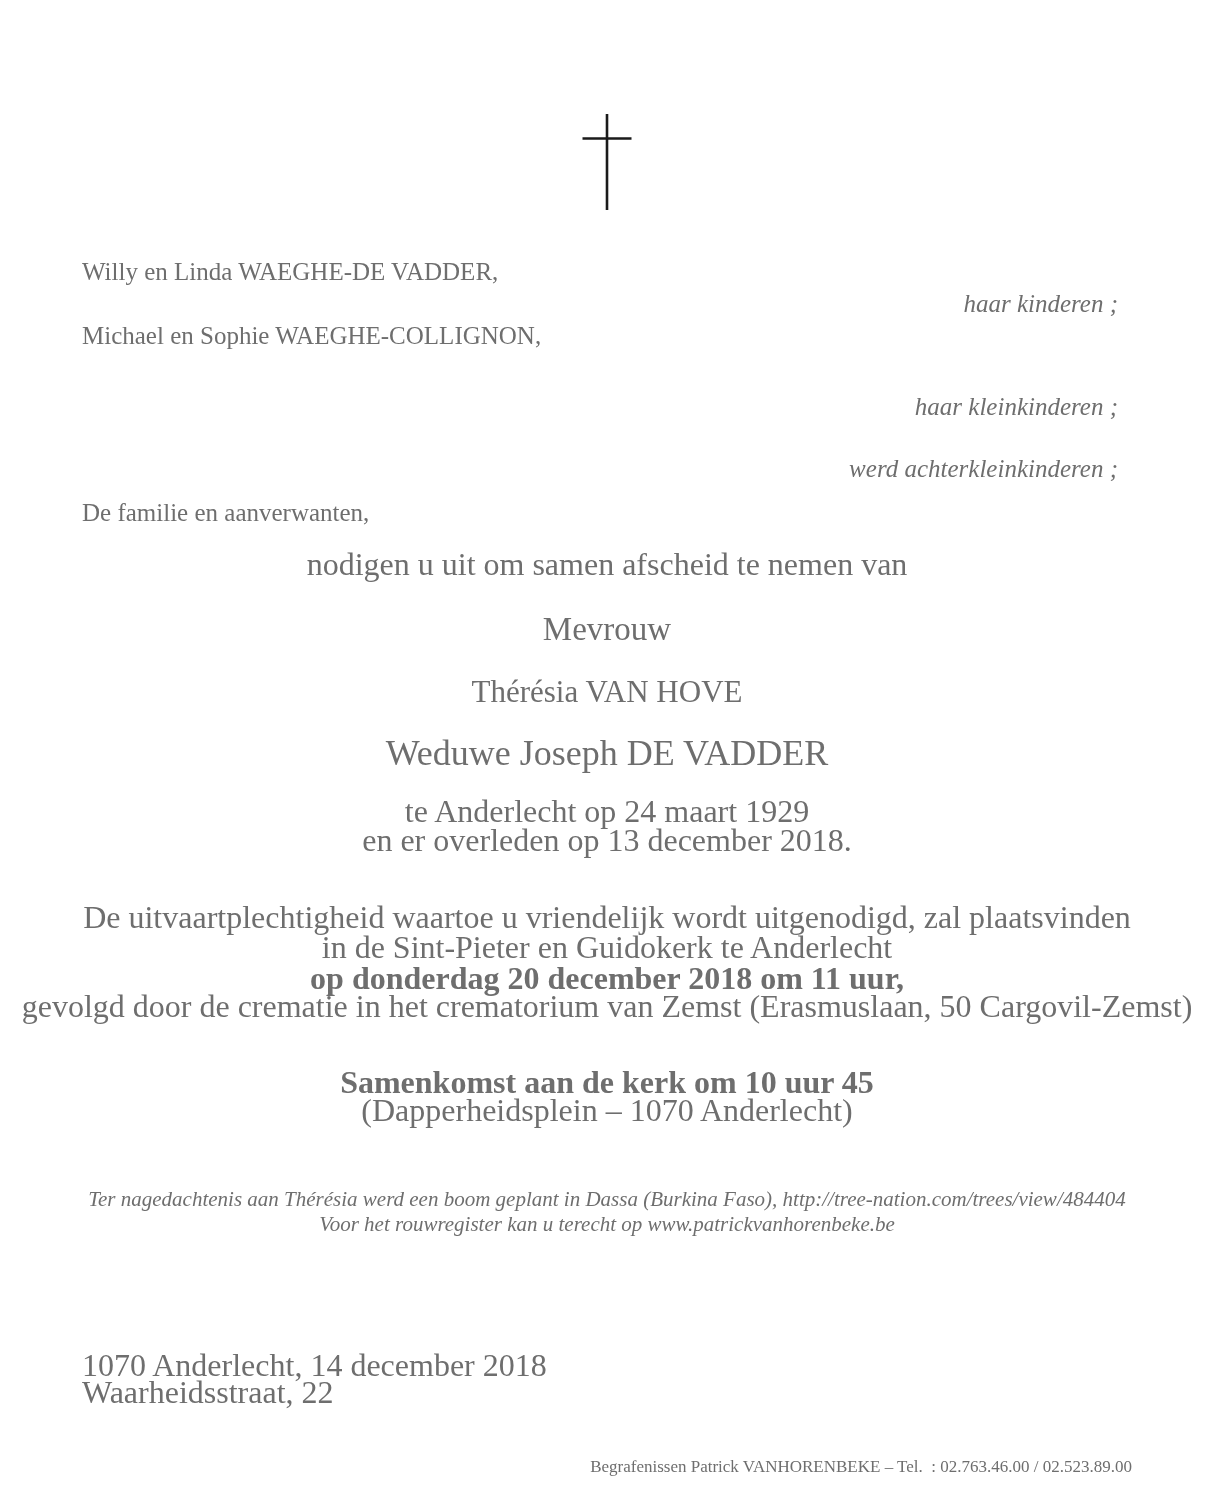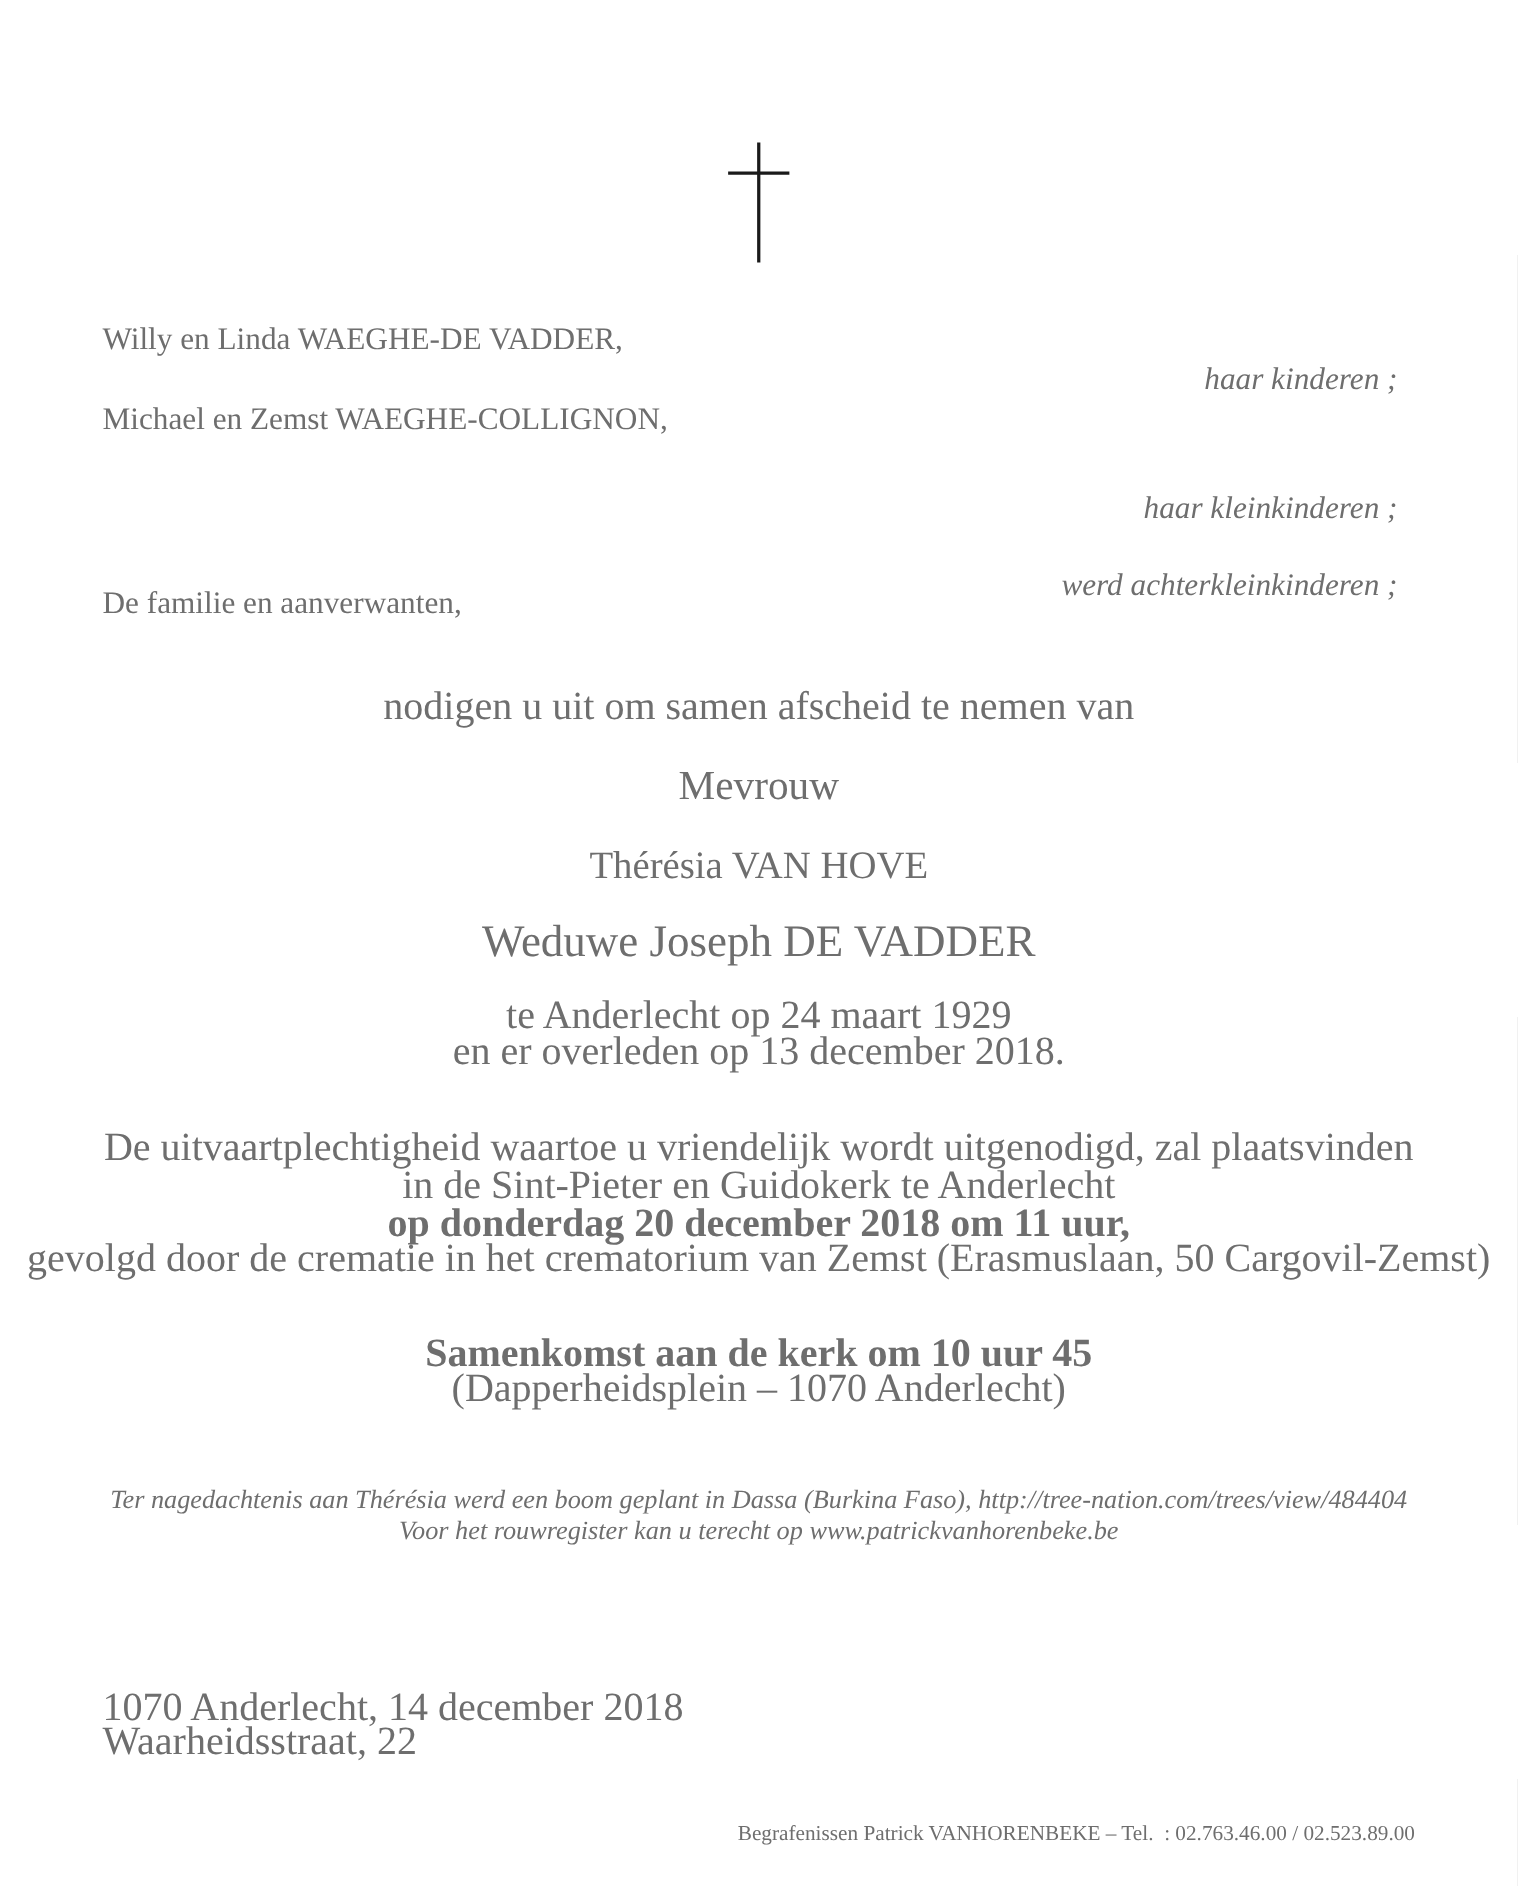--- a/index.html
+++ b/index.html
@@ -51,24 +51,24 @@
 
   <div class="cross-wrap">
     <svg width="50" height="98" viewBox="0 0 50 98" xmlns="http://www.w3.org/2000/svg">
       <line x1="25" y1="1" x2="25" y2="97" stroke="#1a1a1a" stroke-width="2.6"></line>
       <line x1="0.5" y1="25.5" x2="49.5" y2="25.5" stroke="#1a1a1a" stroke-width="2.6"></line>
     </svg>
   </div>
 
   <div class="line left fs-family" style="top:259px">Willy en Linda WAEGHE-DE VADDER,</div>
   <div class="line rightrel fs-family" style="top:291px">haar kinderen ;</div>
-  <div class="line left fs-family" style="top:323px">Michael en Zemst WAEGHE-COLLIGNON,</div>
+  <div class="line left fs-family" style="top:323px">Michael en Sophie WAEGHE-COLLIGNON,</div>
   <div class="line rightrel fs-family" style="top:394px">haar kleinkinderen ;</div>
   <div class="line rightrel fs-family" style="top:456px">werd achterkleinkinderen ;</div>
-  <div class="line left fs-family" style="top:470px">De familie en aanverwanten,</div>
+  <div class="line left fs-family" style="top:500px">De familie en aanverwanten,</div>
 
   <div class="line center fs-body" style="top:548px">nodigen u uit om samen afscheid te nemen van</div>
 
   <div class="line center fs-salut" style="top:613px">Mevrouw</div>
   <div class="line center fs-name" style="top:676px">Thérésia VAN HOVE</div>
   <div class="line center fs-widow" style="top:735px">Weduwe Joseph DE VADDER</div>
   <div class="line center fs-body" style="top:795px">te Anderlecht op 24 maart 1929</div>
   <div class="line center fs-body" style="top:824px">en er overleden op 13 december 2018.</div>
 
   <div class="line center fs-body" style="top:901px">De uitvaartplechtigheid waartoe u vriendelijk wordt uitgenodigd, zal plaatsvinden</div>

